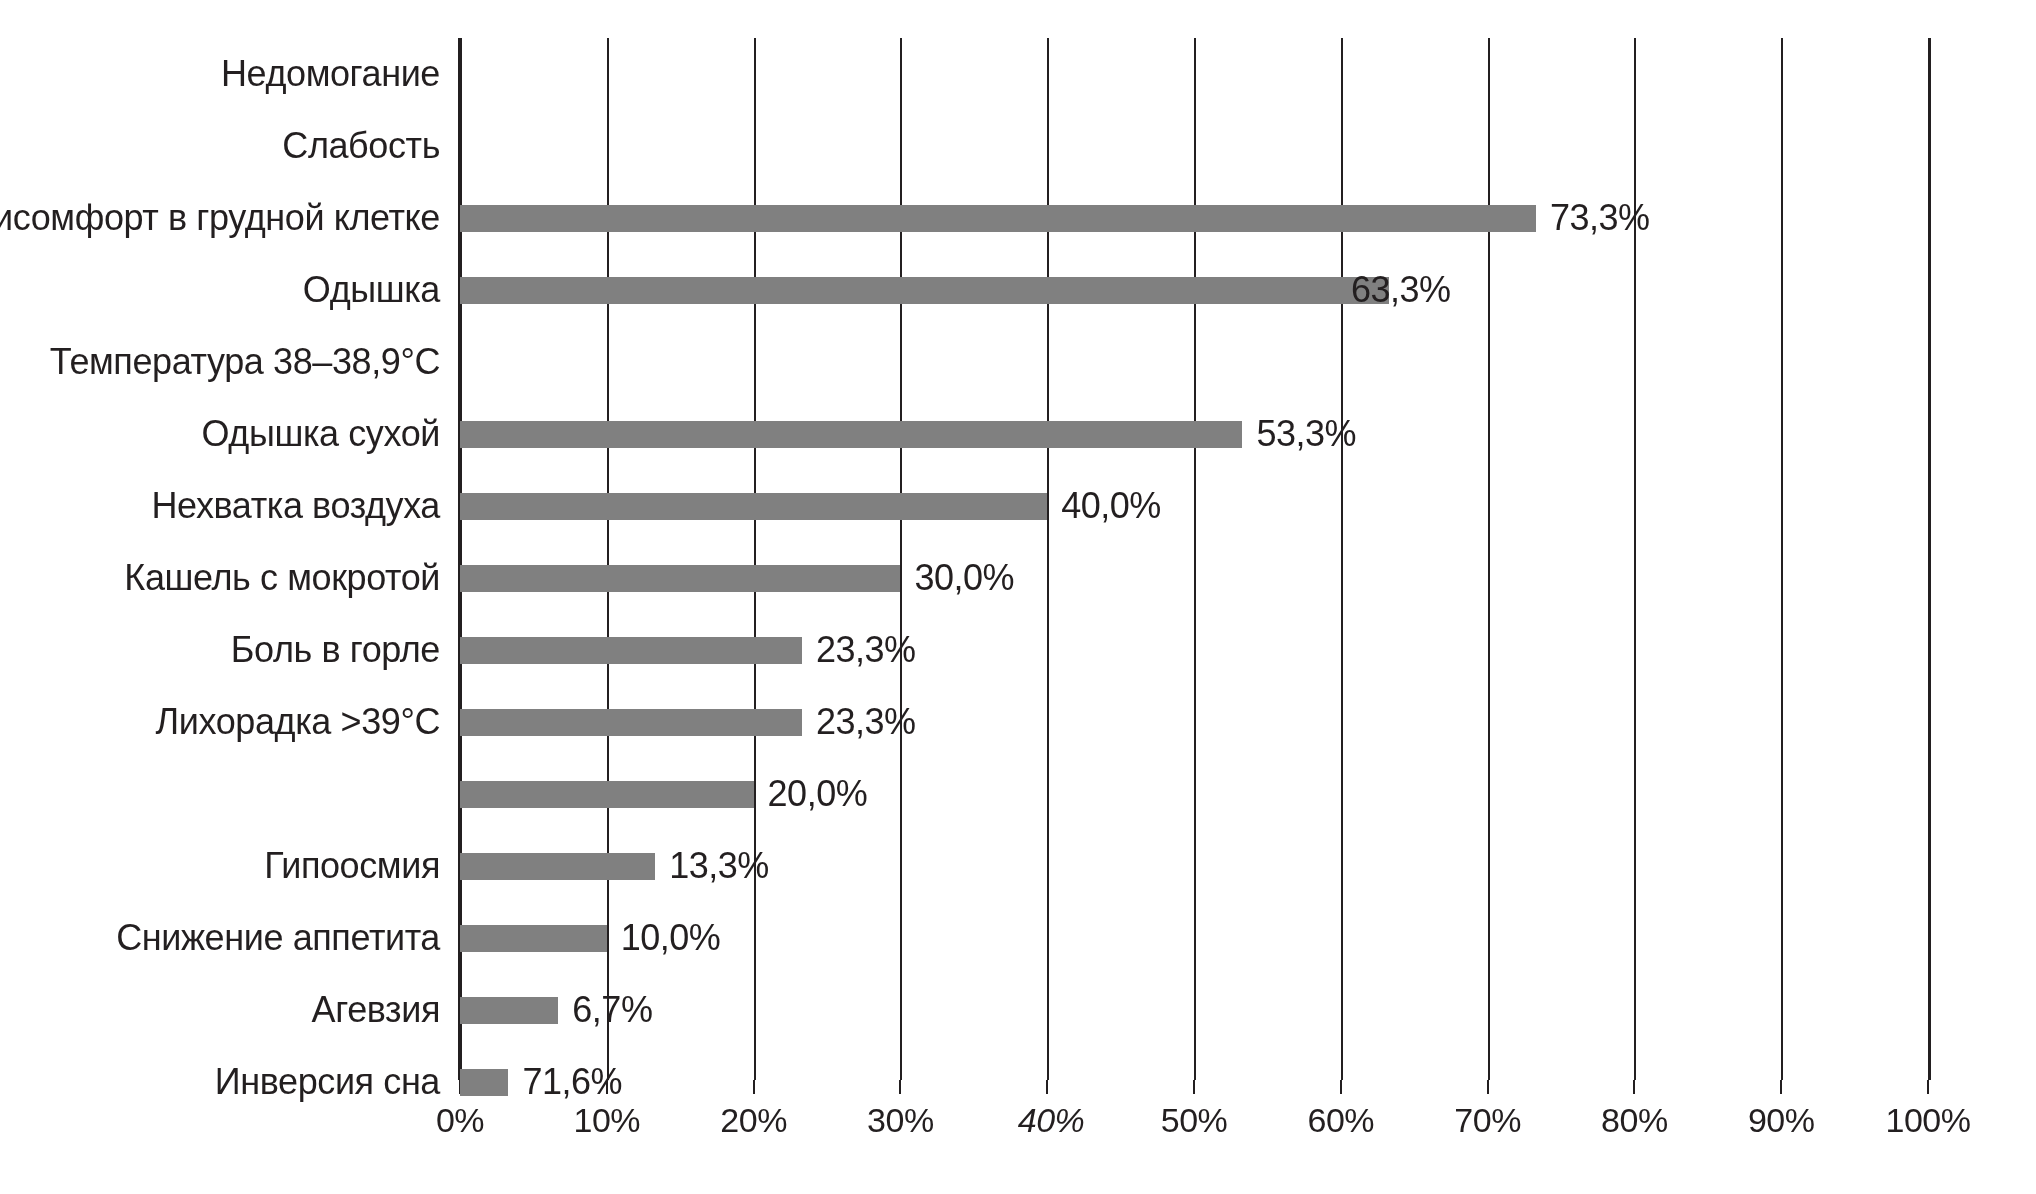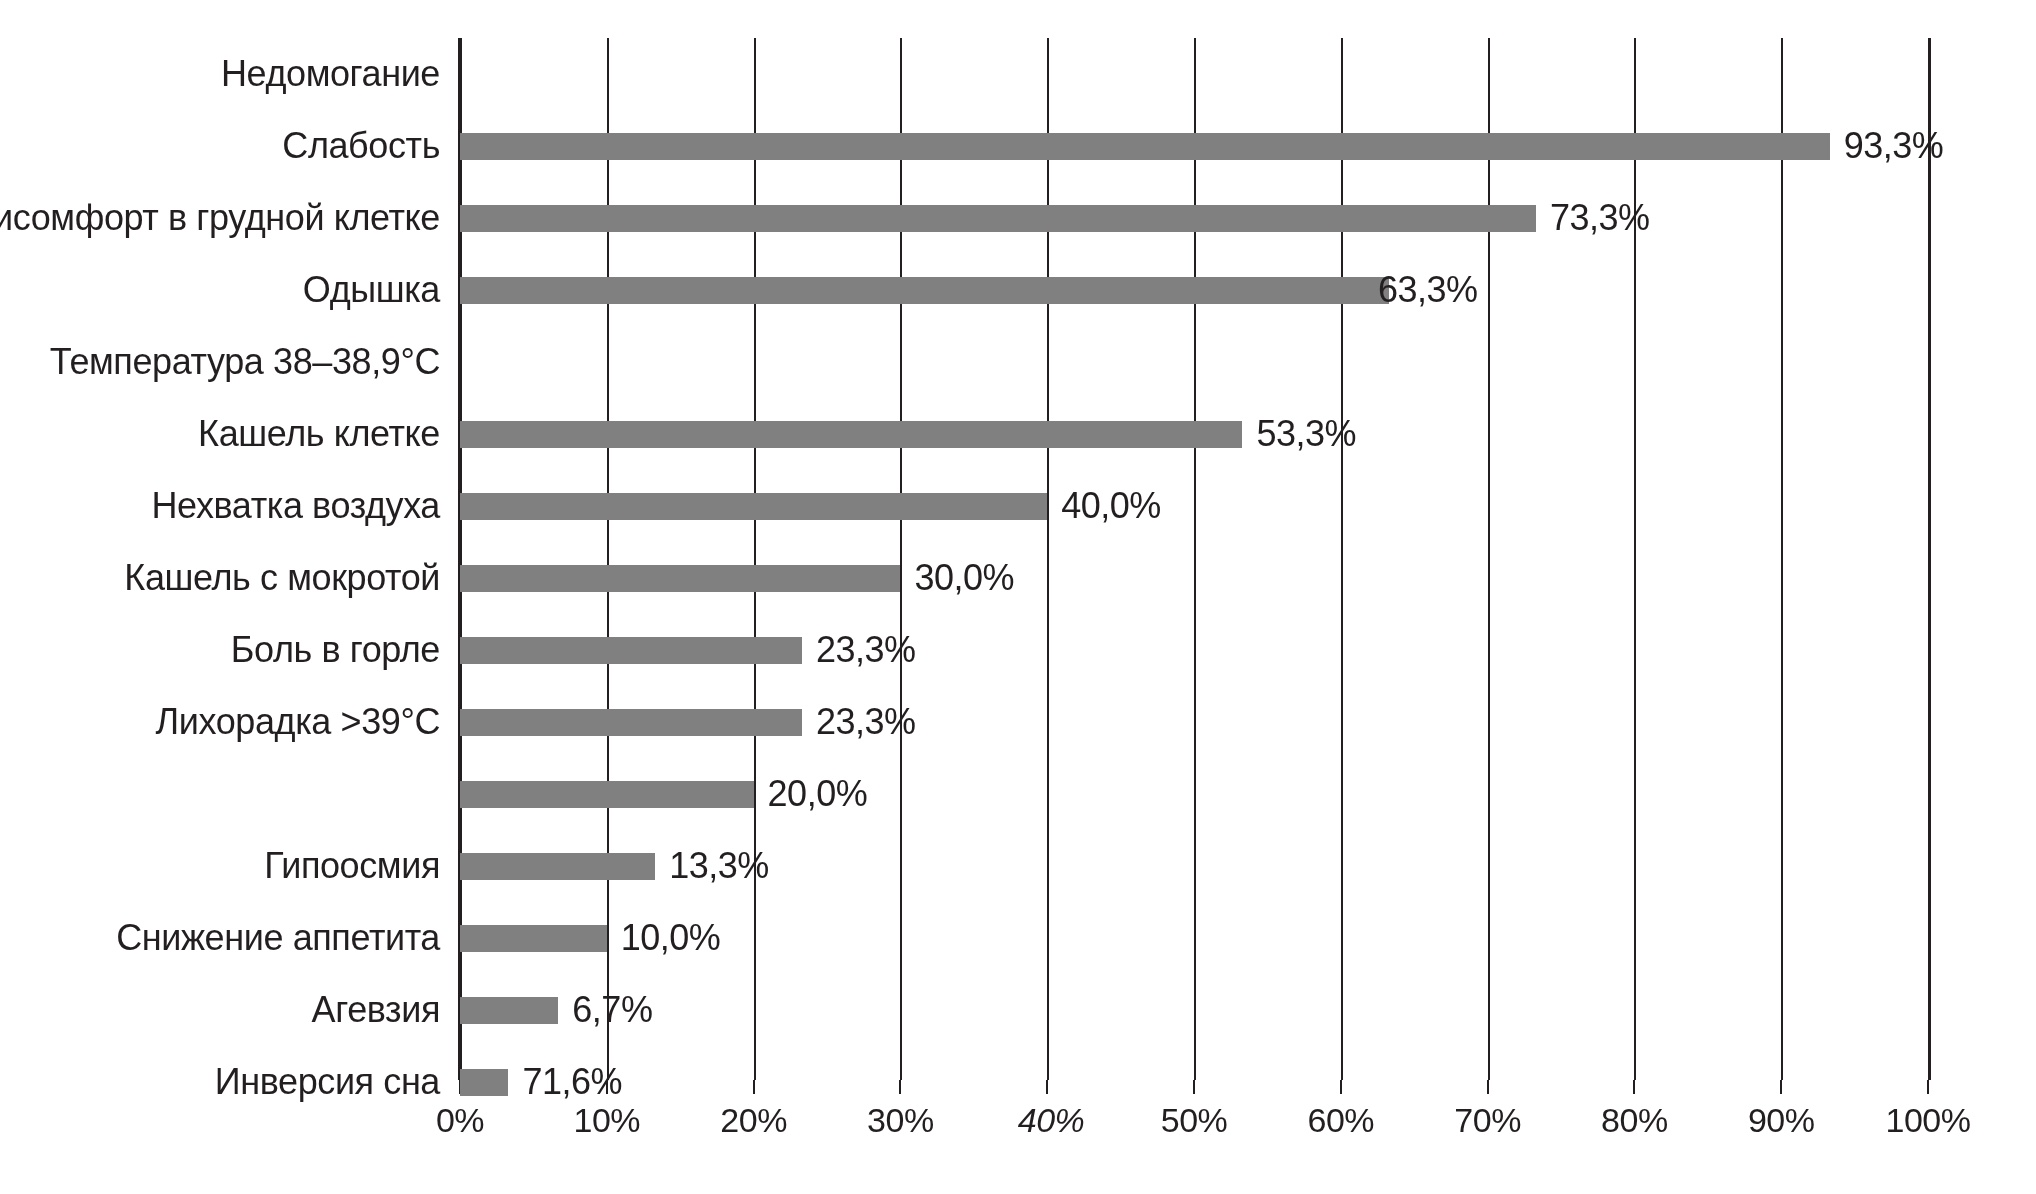--- a/index.html
+++ b/index.html
@@ -133,21 +133,21 @@
       <div class="cat-row" style="top: 144px;">
         <span>Дисомфорт в грудной клетке</span>
       </div>
       <div class="cat-row" style="top: 216px;">
         <span>Одышка</span>
       </div>
       <div class="cat-row" style="top: 288px;">
         <span>Температура 38–38,9°C</span>
       </div>
       <div class="cat-row" style="top: 360px;">
-        <span>Кашель клетке</span>
+        <span>Одышка сухой</span>
       </div>
       <div class="cat-row" style="top: 432px;">
         <span>Нехватка воздуха</span>
       </div>
       <div class="cat-row" style="top: 504px;">
         <span>Кашель с мокротой</span>
       </div>
       <div class="cat-row" style="top: 576px;">
         <span>Боль в горле</span>
       </div>
@@ -195,31 +195,27 @@
       <div class="tick-label" style="left: 1027.6px;">70%</div>
       <div class="gridline" style="left: 1174.4px;"></div>
       <div class="tick-mark" style="left: 1173.4px;"></div>
       <div class="tick-label" style="left: 1174.4px;">80%</div>
       <div class="gridline" style="left: 1321.2px;"></div>
       <div class="tick-mark" style="left: 1320.2px;"></div>
       <div class="tick-label" style="left: 1321.2px;">90%</div>
       <div class="gridline axis-last" style="left: 1468px;"></div>
       <div class="tick-mark" style="left: 1467px;"></div>
       <div class="tick-label" style="left: 1468px;">100%</div>
-      <div class="row" style="top: 72px;">
-        <div class="bar" style="width: 1369.64px; background: rgb(128, 128, 128);"></div>
-        <div class="bar-value" style="left: 1383.64px;">93,3%</div>
-      </div>
       <div class="row" style="top: 144px;">
         <div class="bar" style="width: 1076.04px; background: rgb(128, 128, 128);"></div>
         <div class="bar-value" style="left: 1090.04px;">73,3%</div>
       </div>
       <div class="row" style="top: 216px;">
         <div class="bar" style="width: 929.244px; background: rgb(128, 128, 128);"></div>
-        <div class="bar-value" style="left: 918px; text-align: center;">63,3%</div>
+        <div class="bar-value" style="left: 891px; text-align: center;">63,3%</div>
       </div>
       <div class="row" style="top: 360px;">
         <div class="bar" style="width: 782.444px; background: rgb(128, 128, 128);"></div>
         <div class="bar-value" style="left: 796.444px;">53,3%</div>
       </div>
       <div class="row" style="top: 432px;">
         <div class="bar" style="width: 587.2px; background: rgb(128, 128, 128);"></div>
         <div class="bar-value" style="left: 601.2px;">40,0%</div>
       </div>
       <div class="row" style="top: 504px;">

